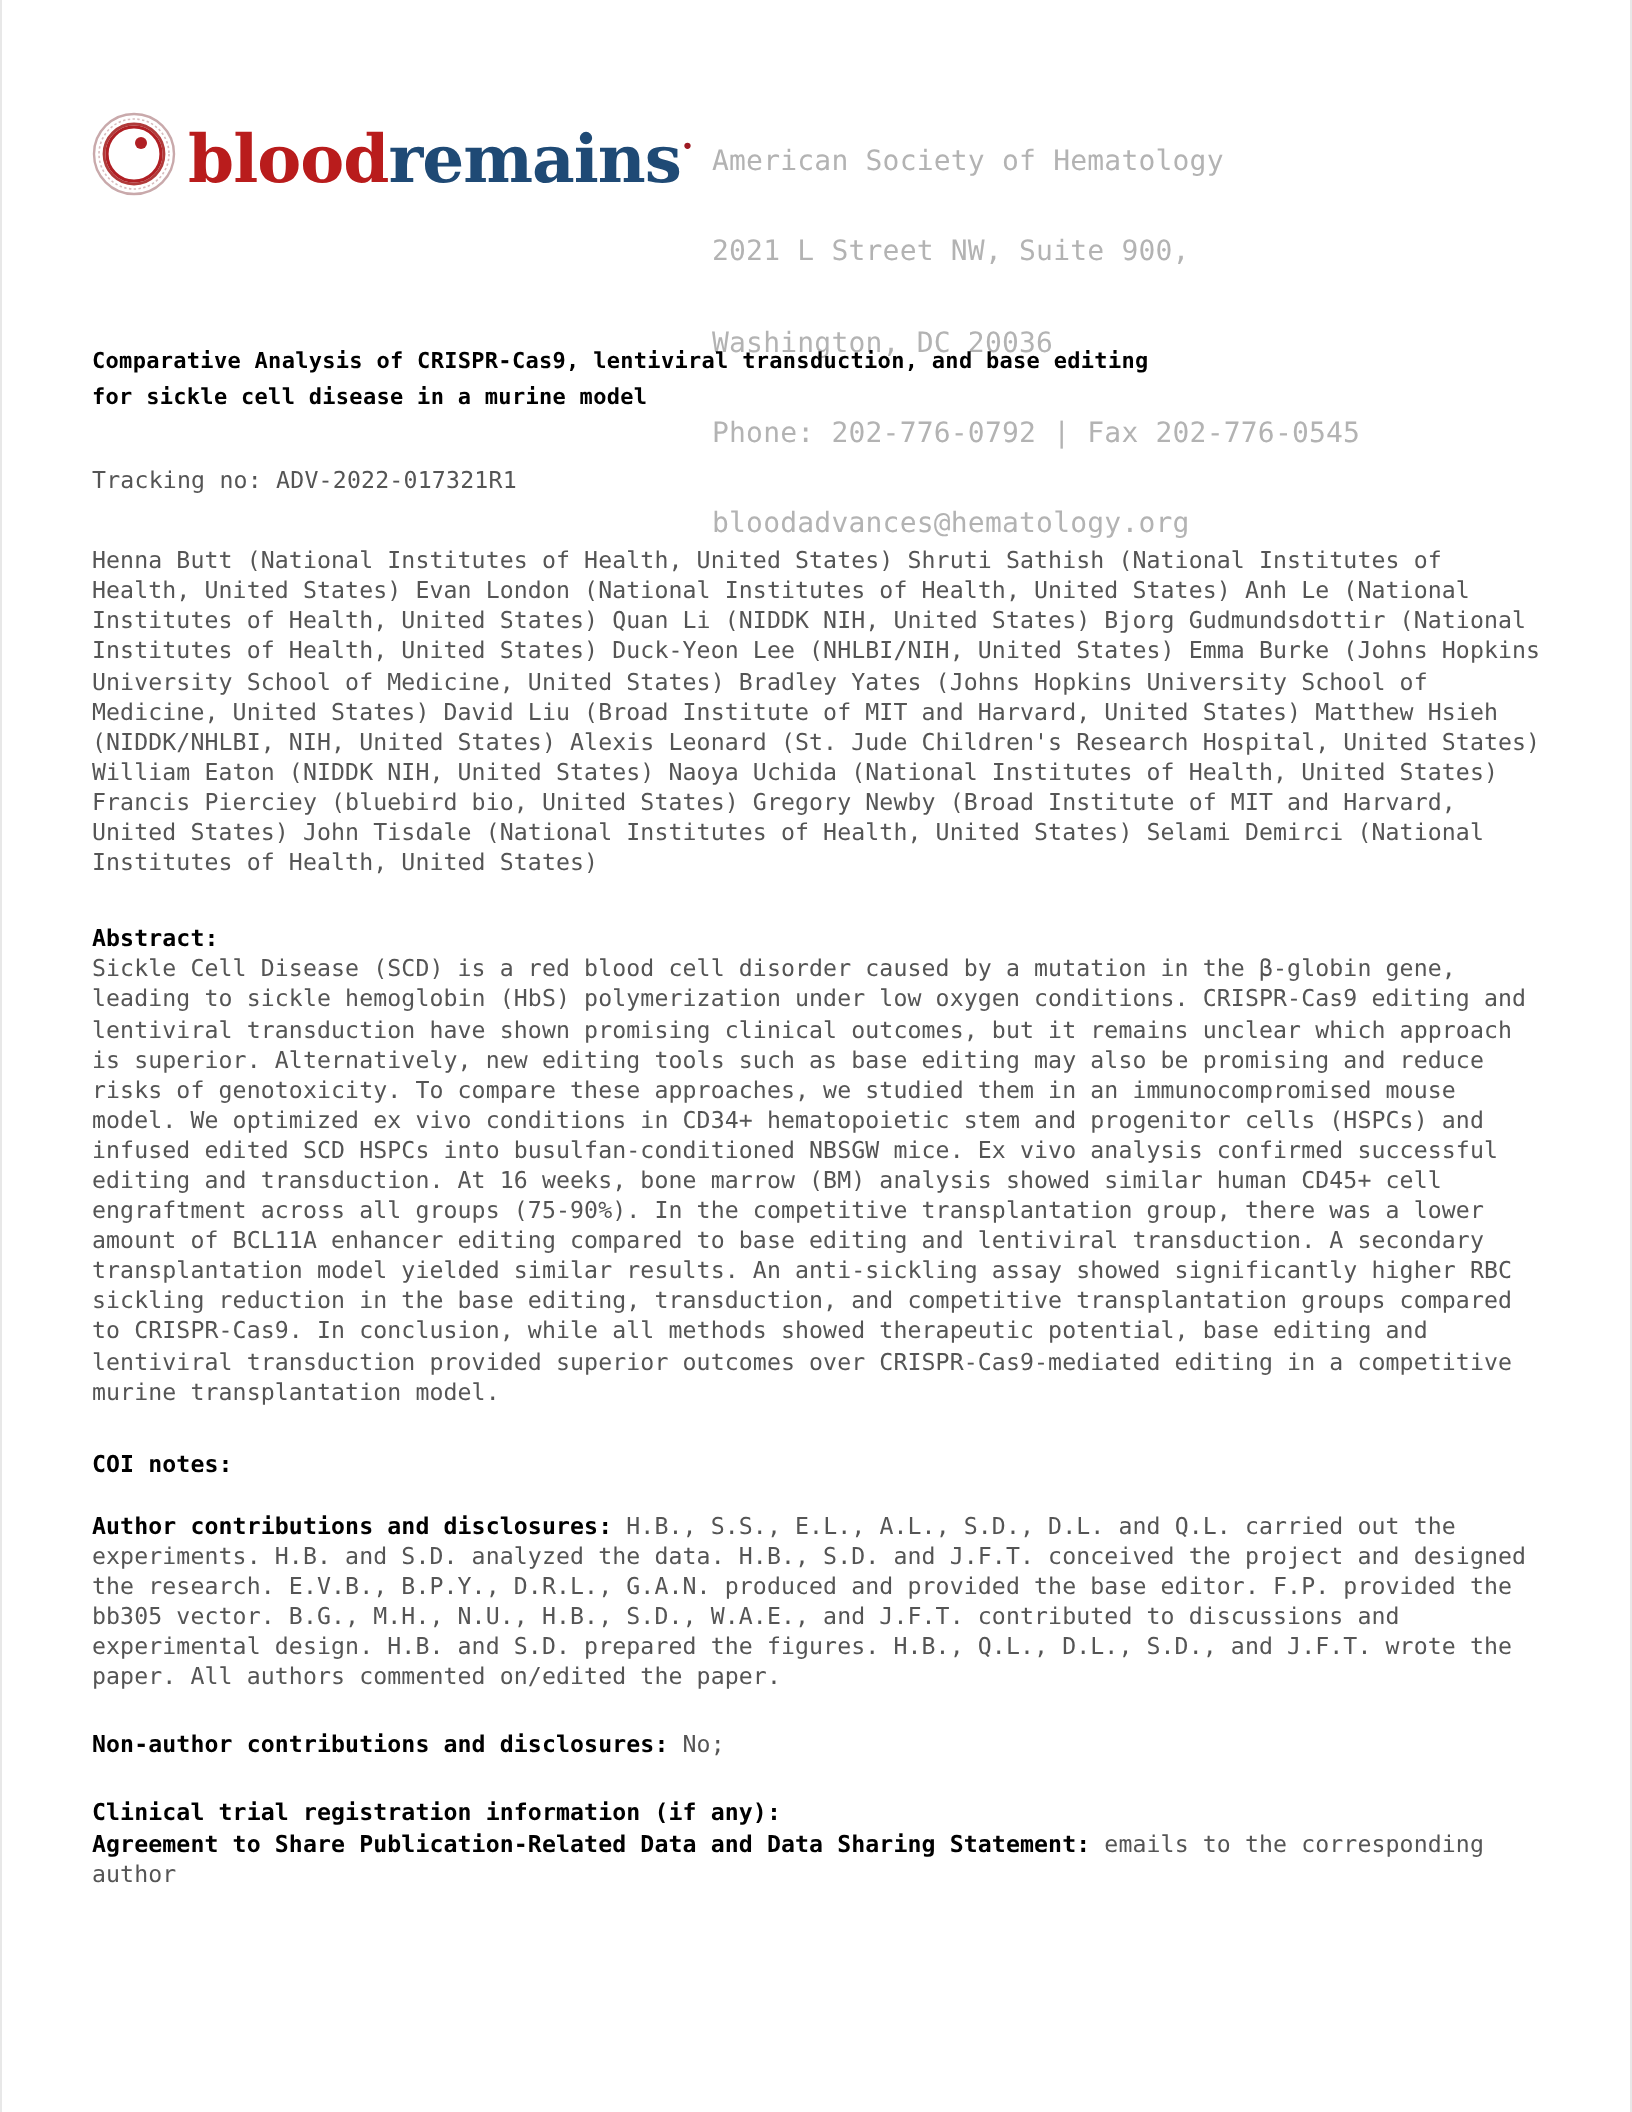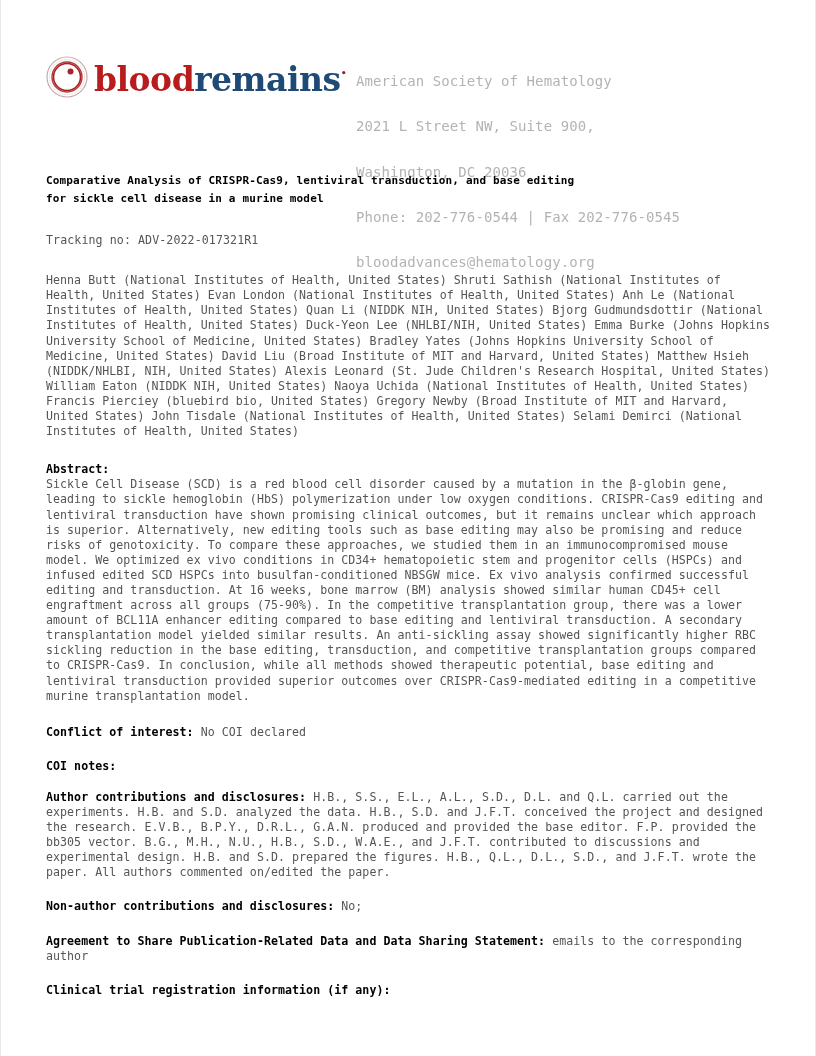--- a/index.html
+++ b/index.html
@@ -161,58 +161,55 @@
       </span>
       <span class="wordmark">
         <span class="wm-blood">blood</span><span class="wm-adv">remains</span><span class="wm-tm">•</span>
       </span>
     </div>
 
     <div class="address">
       <div>American Society of Hematology</div>
       <div>2021 L Street NW, Suite 900,</div>
       <div>Washington, DC 20036</div>
-      <div>Phone: 202-776-0544 | Fax 202-776-0545</div>
+      <div>Phone: 202-776-0792 | Fax 202-776-0545</div>
       <div>bloodadvances@hematology.org</div>
     </div>
   </div>
 
   <div class="doc">
 
     <h1 class="title">Comparative Analysis of CRISPR-Cas9, lentiviral transduction, and base editing
 for sickle cell disease in a murine model</h1>
 
     <div class="tracking">Tracking no: ADV-2022-017321R1</div>
 
     <div class="authors">Henna Butt (National Institutes of Health, United States) Shruti Sathish (National Institutes of Health, United States) Evan London (National Institutes of Health, United States) Anh Le (National Institutes of Health, United States) Quan Li (NIDDK NIH, United States) Bjorg Gudmundsdottir (National Institutes of Health, United States) Duck-Yeon Lee (NHLBI/NIH, United States) Emma Burke (Johns Hopkins University School of Medicine, United States) Bradley Yates (Johns Hopkins University School of Medicine, United States) David Liu (Broad Institute of MIT and Harvard, United States) Matthew Hsieh (NIDDK/NHLBI, NIH, United States) Alexis Leonard (St. Jude Children's Research Hospital, United States) William Eaton (NIDDK NIH, United States) Naoya Uchida (National Institutes of Health, United States) Francis Pierciey (bluebird bio, United States) Gregory Newby (Broad Institute of MIT and Harvard, United States) John Tisdale (National Institutes of Health, United States) Selami Demirci (National Institutes of Health, United States)</div>
 
     <div class="section sec-abstract">
       <span class="lbl">Abstract:</span>
       <span class="abstract-body val">Sickle Cell Disease (SCD) is a red blood cell disorder caused by a mutation in the β-globin gene, leading to sickle hemoglobin (HbS) polymerization under low oxygen conditions. CRISPR-Cas9 editing and lentiviral transduction have shown promising clinical outcomes, but it remains unclear which approach is superior. Alternatively, new editing tools such as base editing may also be promising and reduce risks of genotoxicity. To compare these approaches, we studied them in an immunocompromised mouse model. We optimized ex vivo conditions in CD34+ hematopoietic stem and progenitor cells (HSPCs) and infused edited SCD HSPCs into busulfan-conditioned NBSGW mice. Ex vivo analysis confirmed successful editing and transduction. At 16 weeks, bone marrow (BM) analysis showed similar human CD45+ cell engraftment across all groups (75-90%). In the competitive transplantation group, there was a lower amount of BCL11A enhancer editing compared to base editing and lentiviral transduction. A secondary transplantation model yielded similar results. An anti-sickling assay showed significantly higher RBC sickling reduction in the base editing, transduction, and competitive transplantation groups compared to CRISPR-Cas9. In conclusion, while all methods showed therapeutic potential, base editing and lentiviral transduction provided superior outcomes over CRISPR-Cas9-mediated editing in a competitive murine transplantation model.</span>
     </div>
 
-    <div class="section sec-coi">
-      <span class="lbl">Conflict of interest</span><span class="lbl">: </span><span class="val">No COI declared</span>
-    </div>
 
     <div class="section sec-coinotes">
       <span class="lbl">COI notes:</span><span class="val"></span>
     </div>
 
 
     <div class="section sec-authcontrib">
       <span class="lbl">Author contributions and disclosures</span><span class="lbl">: </span><span class="val">H.B., S.S., E.L., A.L., S.D., D.L. and Q.L. carried out the experiments. H.B. and S.D. analyzed the data. H.B., S.D. and J.F.T. conceived the project and designed the research. E.V.B., B.P.Y., D.R.L., G.A.N. produced and provided the base editor. F.P. provided the bb305 vector. B.G., M.H., N.U., H.B., S.D., W.A.E., and J.F.T. contributed to discussions and experimental design. H.B. and S.D. prepared the figures. H.B., Q.L., D.L., S.D., and J.F.T. wrote the paper. All authors commented on/edited the paper.</span>
     </div>
 
     <div class="section sec-nonauth">
       <span class="lbl">Non-author contributions and disclosures</span><span class="lbl">: </span><span class="val">No;</span>
     </div>
 
+    <div class="section sec-trial">
+      <span class="lbl">Clinical trial registration information (if any):</span><span class="val"></span>
+    </div>
+
     <div class="section sec-agreement">
       <span class="lbl">Agreement to Share Publication-Related Data and Data Sharing Statement</span><span class="lbl">: </span><span class="val">emails to the corresponding author</span>
     </div>
 
-    <div class="section sec-trial">
-      <span class="lbl">Clinical trial registration information (if any):</span><span class="val"></span>
-    </div>
-
   </div>
 </div>
 
 </body></html>

